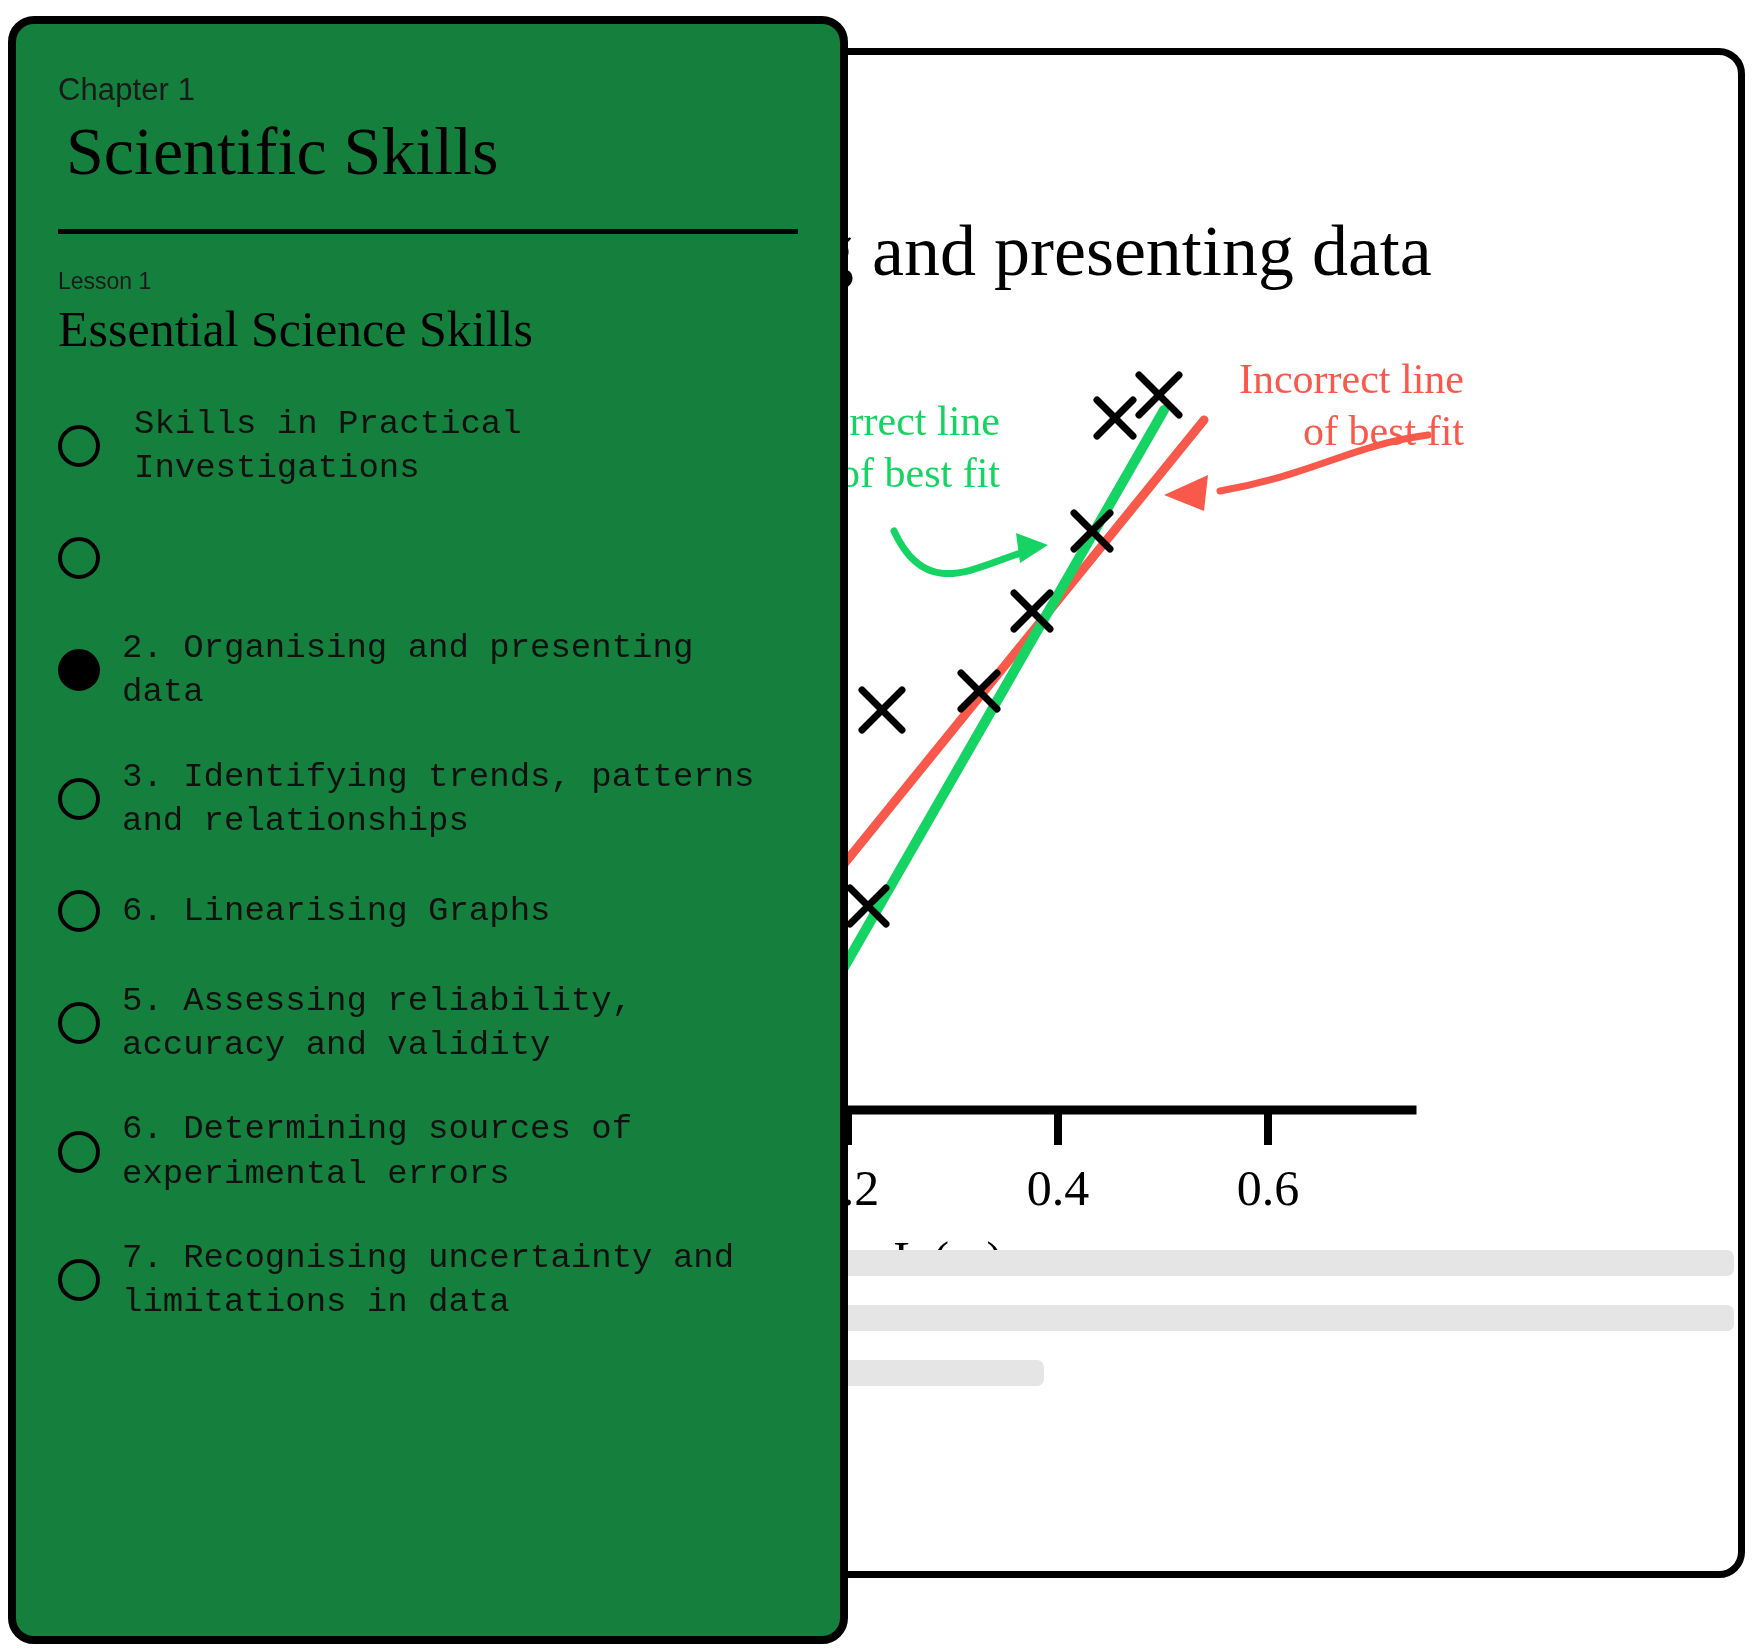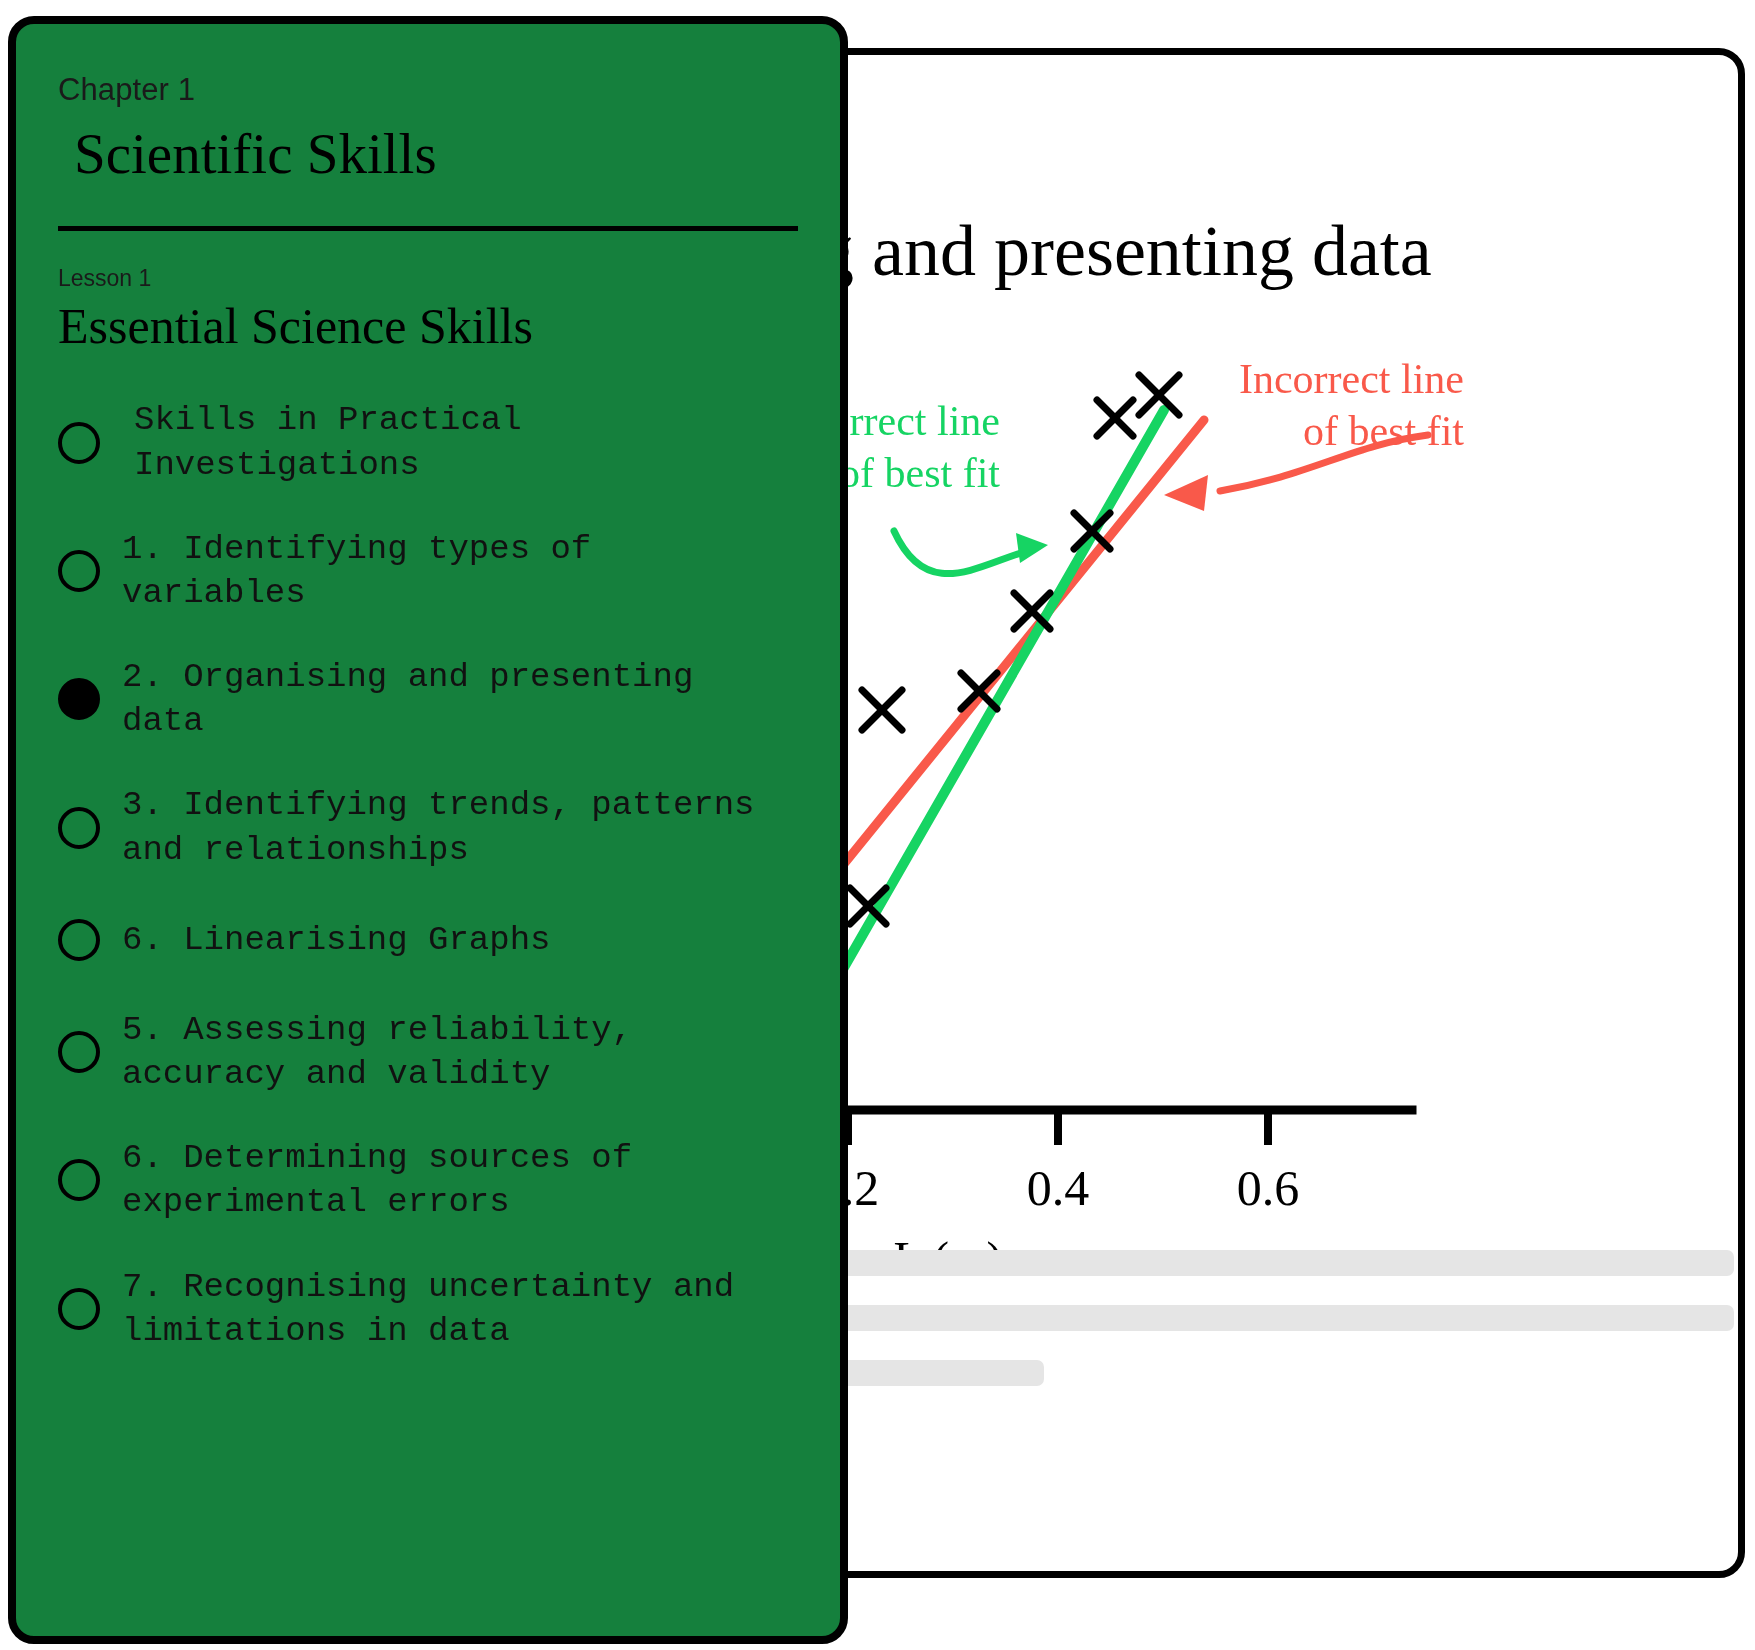--- a/index.html
+++ b/index.html
@@ -65,24 +65,24 @@
   .sb-inner{padding:48px 44px 0 42px;}
 
   .eyebrow{
     font-size:31px;
     color:#1a1a1a;
     letter-spacing:.1px;
     margin:0 0 6px 0;
   }
   .serif-title{
     font-family:"Liberation Serif", serif;
-    font-size:57px;
+    font-size:68px;
     line-height:1.05;
     color:#000;
-    margin:16px;
+    margin:8px;
     font-weight:400;
   }
   .rule{
     height:5px;
     background:#000;
     margin:42px 0 34px 0;
     width:740px;
   }
   .eyebrow2{
     font-size:23px;
@@ -230,21 +230,20 @@
 
       <ul class="lesson-list">
 
         <li class="lesson-item indent">
           <span class="radio"></span>
           <span class="lesson-label">Skills in Practical Investigations</span>
         </li>
 
         <li class="lesson-item">
           <span class="radio"></span>
-          <span class="lesson-label">1. Identifying types of variables</span>
         </li>
 
         <li class="lesson-item">
           <span class="radio filled"></span>
           <span class="lesson-label">2. Organising and presenting data</span>
         </li>
 
         <li class="lesson-item">
           <span class="radio"></span>
           <span class="lesson-label">3. Identifying trends, patterns and relationships</span>

